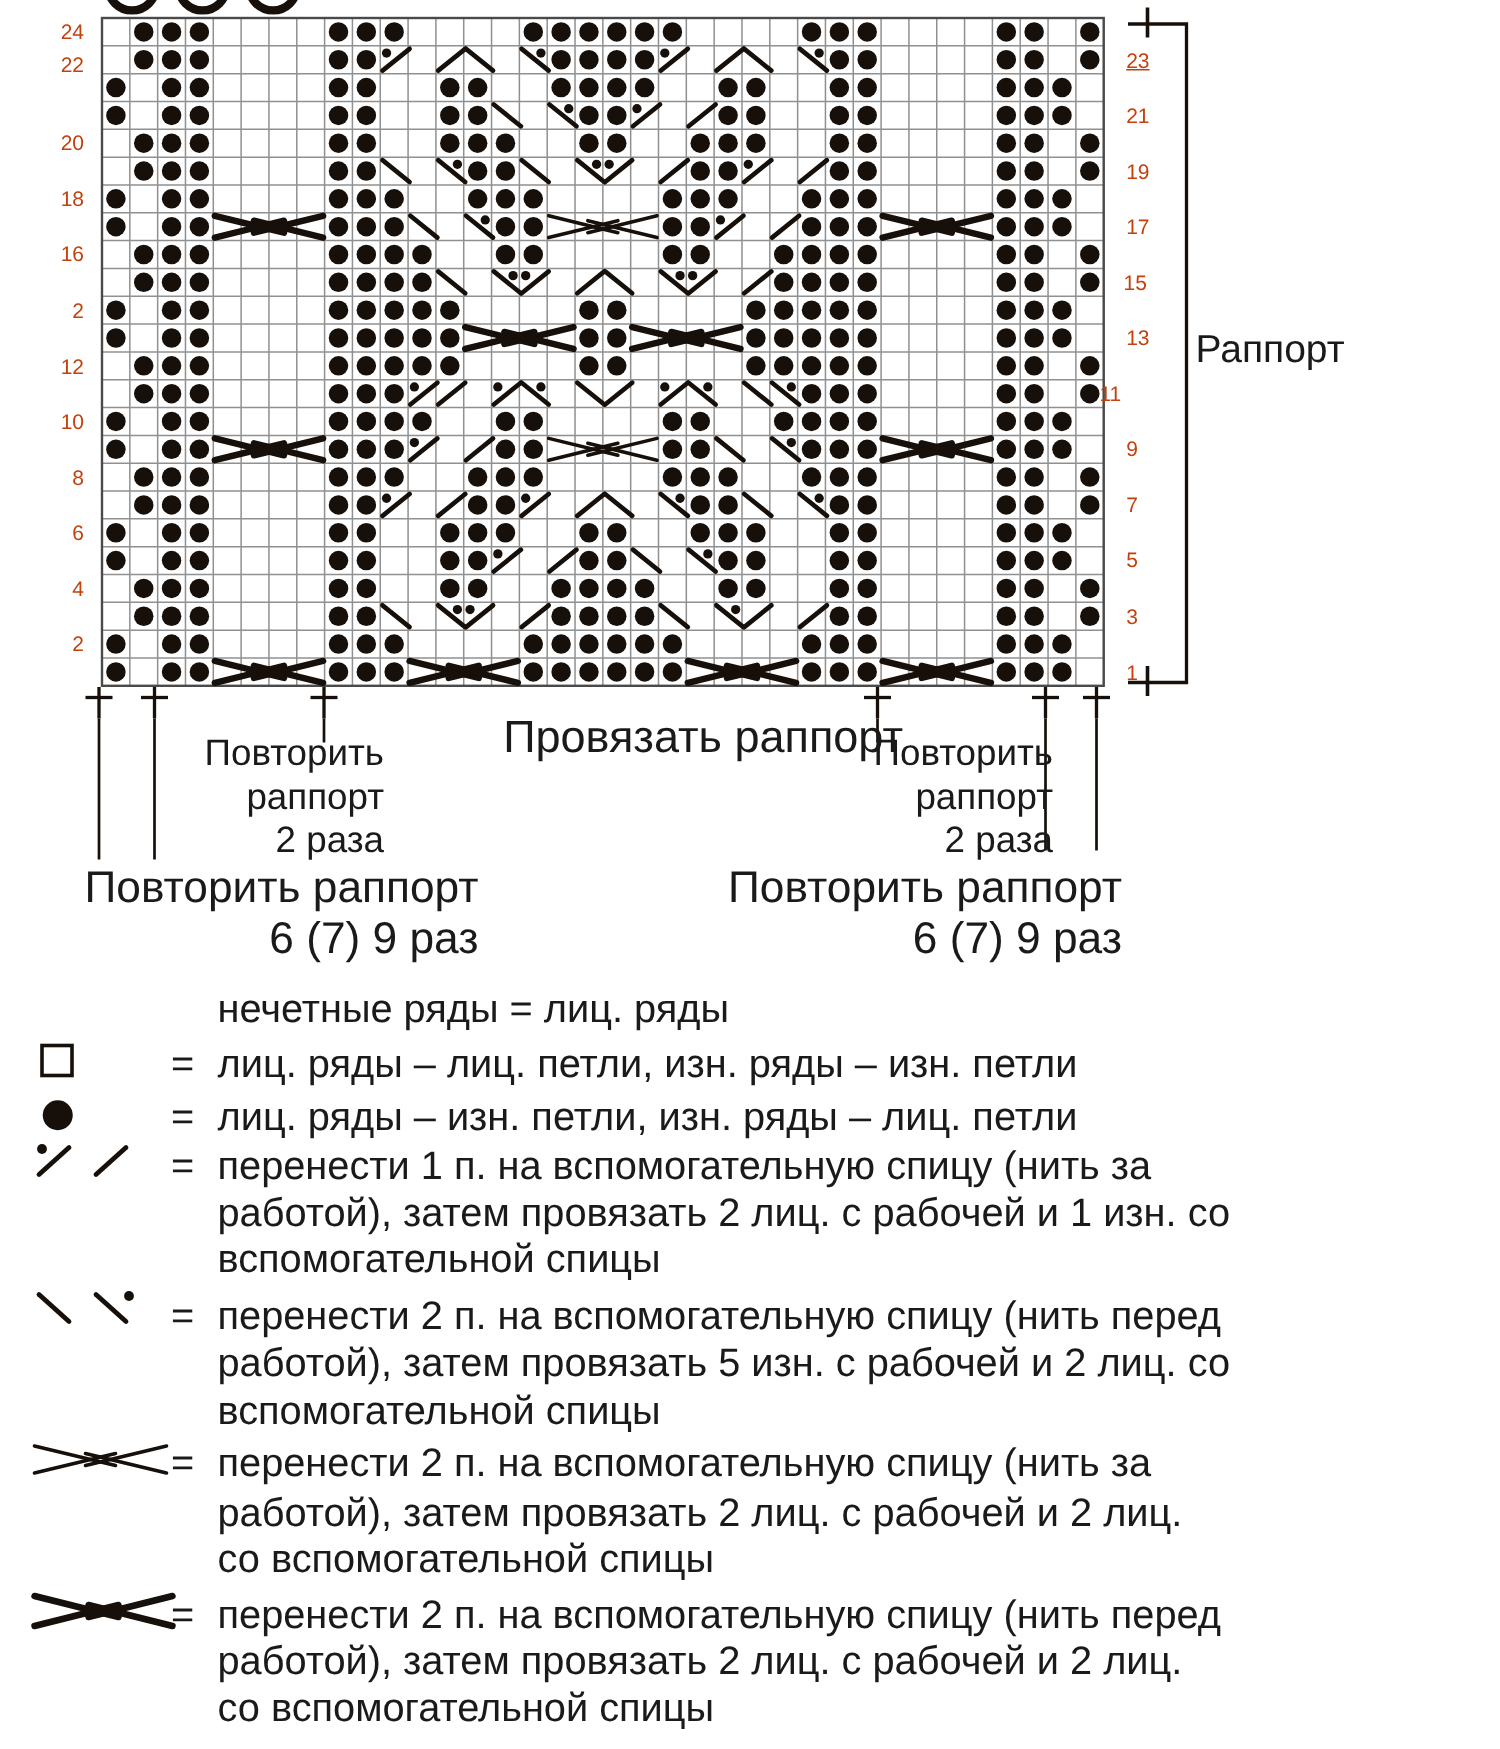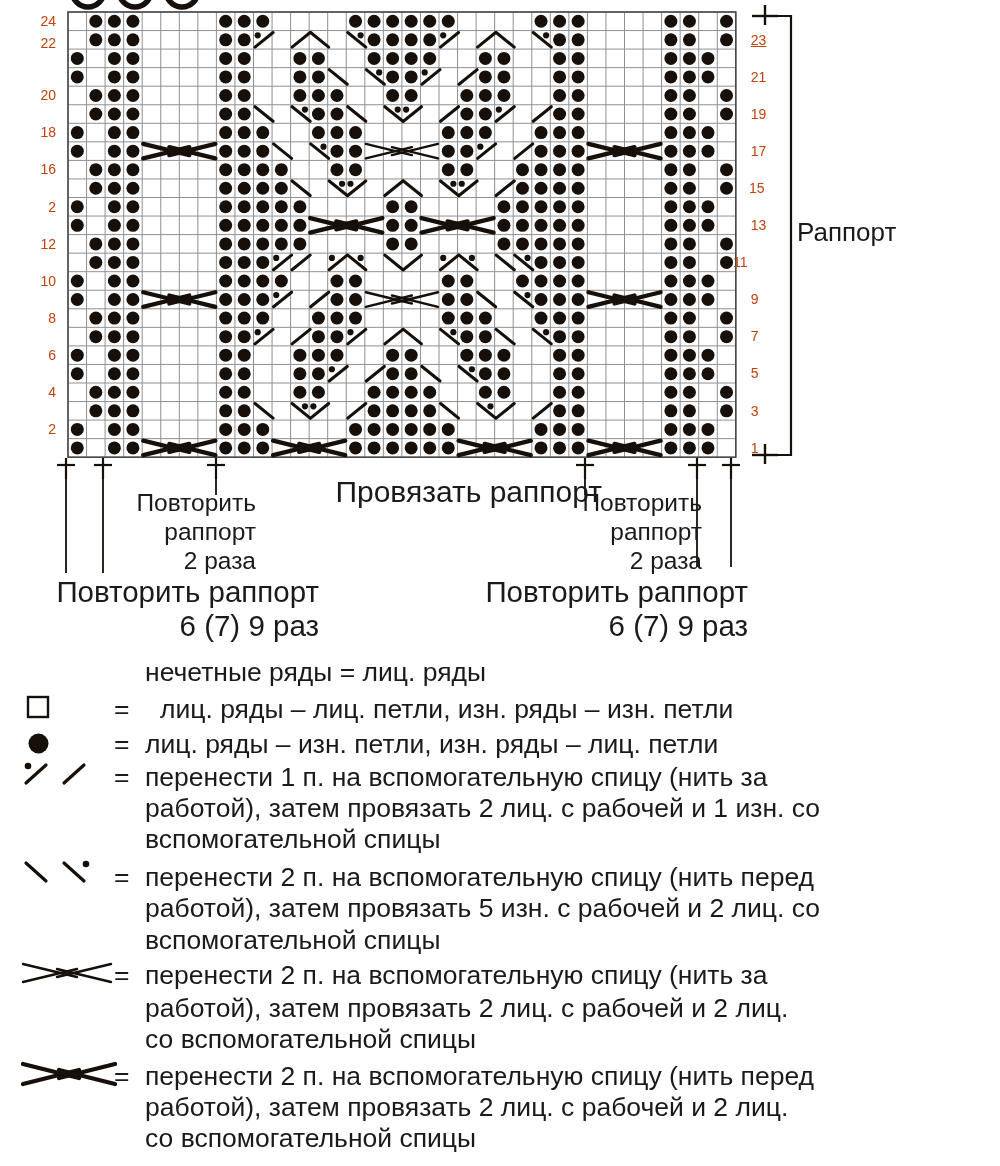--- a/index.html
+++ b/index.html
@@ -763,21 +763,21 @@
         </g>
         <g>
           <line x1="23" y1="1064" x2="79" y2="1078" stroke="#17100a" stroke-width="4.3" stroke-linecap="round"></line>
           <line x1="23" y1="1084" x2="79" y2="1070" stroke="#17100a" stroke-width="4.3" stroke-linecap="round"></line>
           <line x1="115" y1="1064" x2="59" y2="1078" stroke="#17100a" stroke-width="4.3" stroke-linecap="round"></line>
           <line x1="115" y1="1084" x2="59" y2="1070" stroke="#17100a" stroke-width="4.3" stroke-linecap="round"></line>
         </g>
       </svg>
     <div id="legend-items">
         <div class="leg-eq" style="top: 694px;">=</div>
-        <div class="leg-line" style="top: 694px; margin-left: 15px;">лиц. ряды – лиц. петли, изн. ряды – изн. петли</div>
+        <div class="leg-line" style="top: 694px;">лиц. ряды – лиц. петли, изн. ряды – изн. петли</div>
         <div class="leg-eq" style="top: 729px;">=</div>
         <div class="leg-line" style="top: 729px;">лиц. ряды – изн. петли, изн. ряды – лиц. петли</div>
         <div class="leg-eq" style="top: 762px;">=</div>
         <div class="leg-line" style="top: 762px;">перенести 1 п. на вспомогательную спицу (нить за</div>
         <div class="leg-line" style="top: 793px;">работой), затем провязать 2 лиц. с рабочей и 1 изн. со</div>
         <div class="leg-line" style="top: 824px;">вспомогательной спицы</div>
         <div class="leg-eq" style="top: 862px;">=</div>
         <div class="leg-line" style="top: 862px;">перенести 2 п. на вспомогательную спицу (нить перед</div>
         <div class="leg-line" style="top: 893px;">работой), затем провязать 5 изн. с рабочей и 2 лиц. со</div>
         <div class="leg-line" style="top: 925px;">вспомогательной спицы</div>

